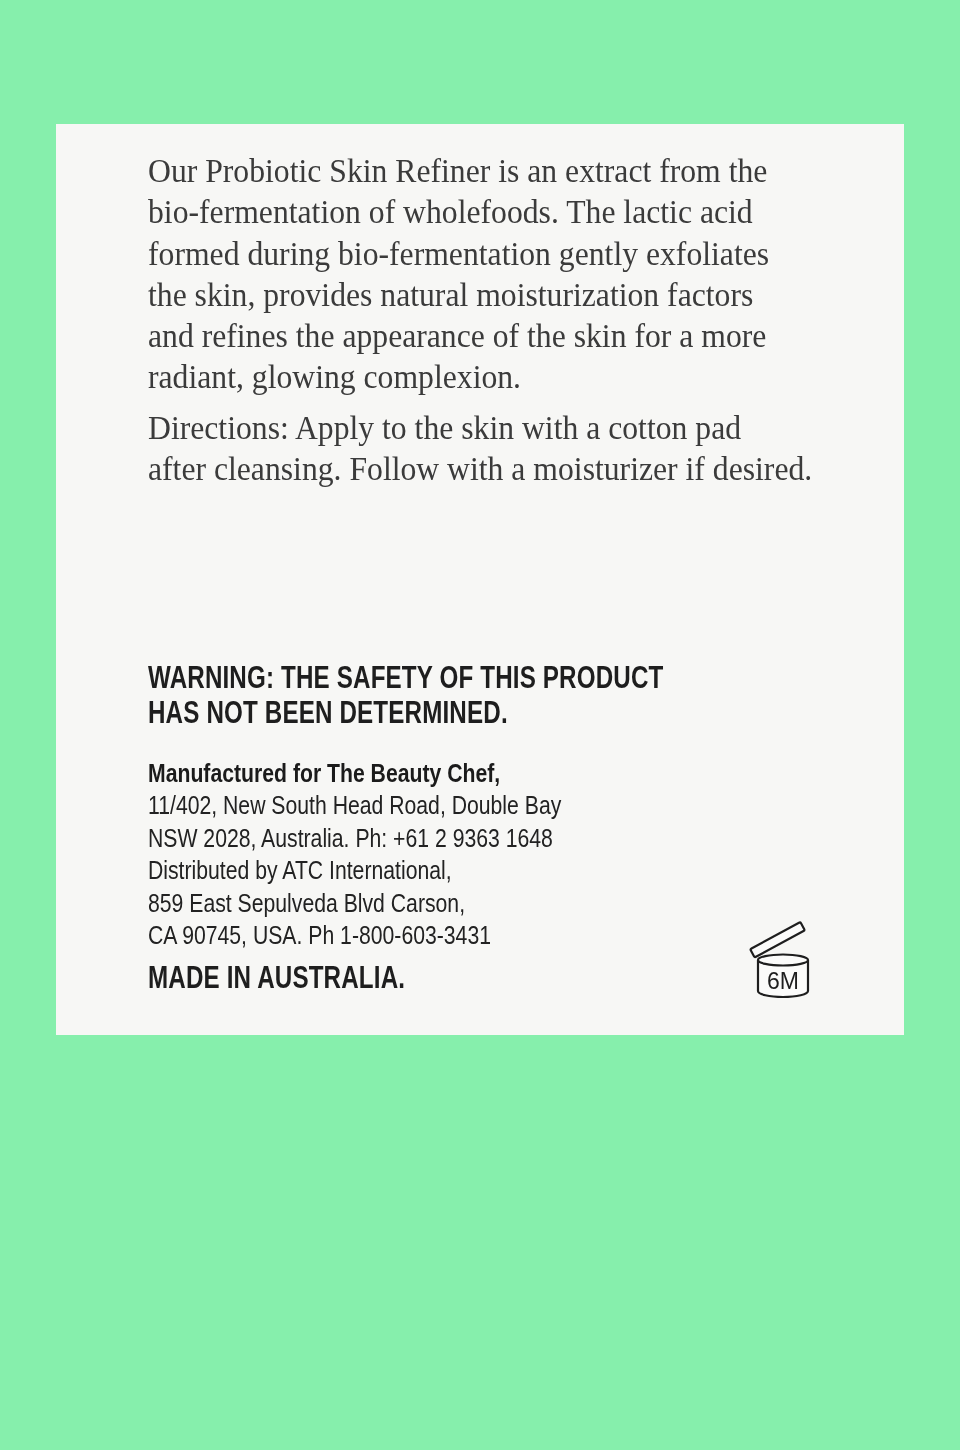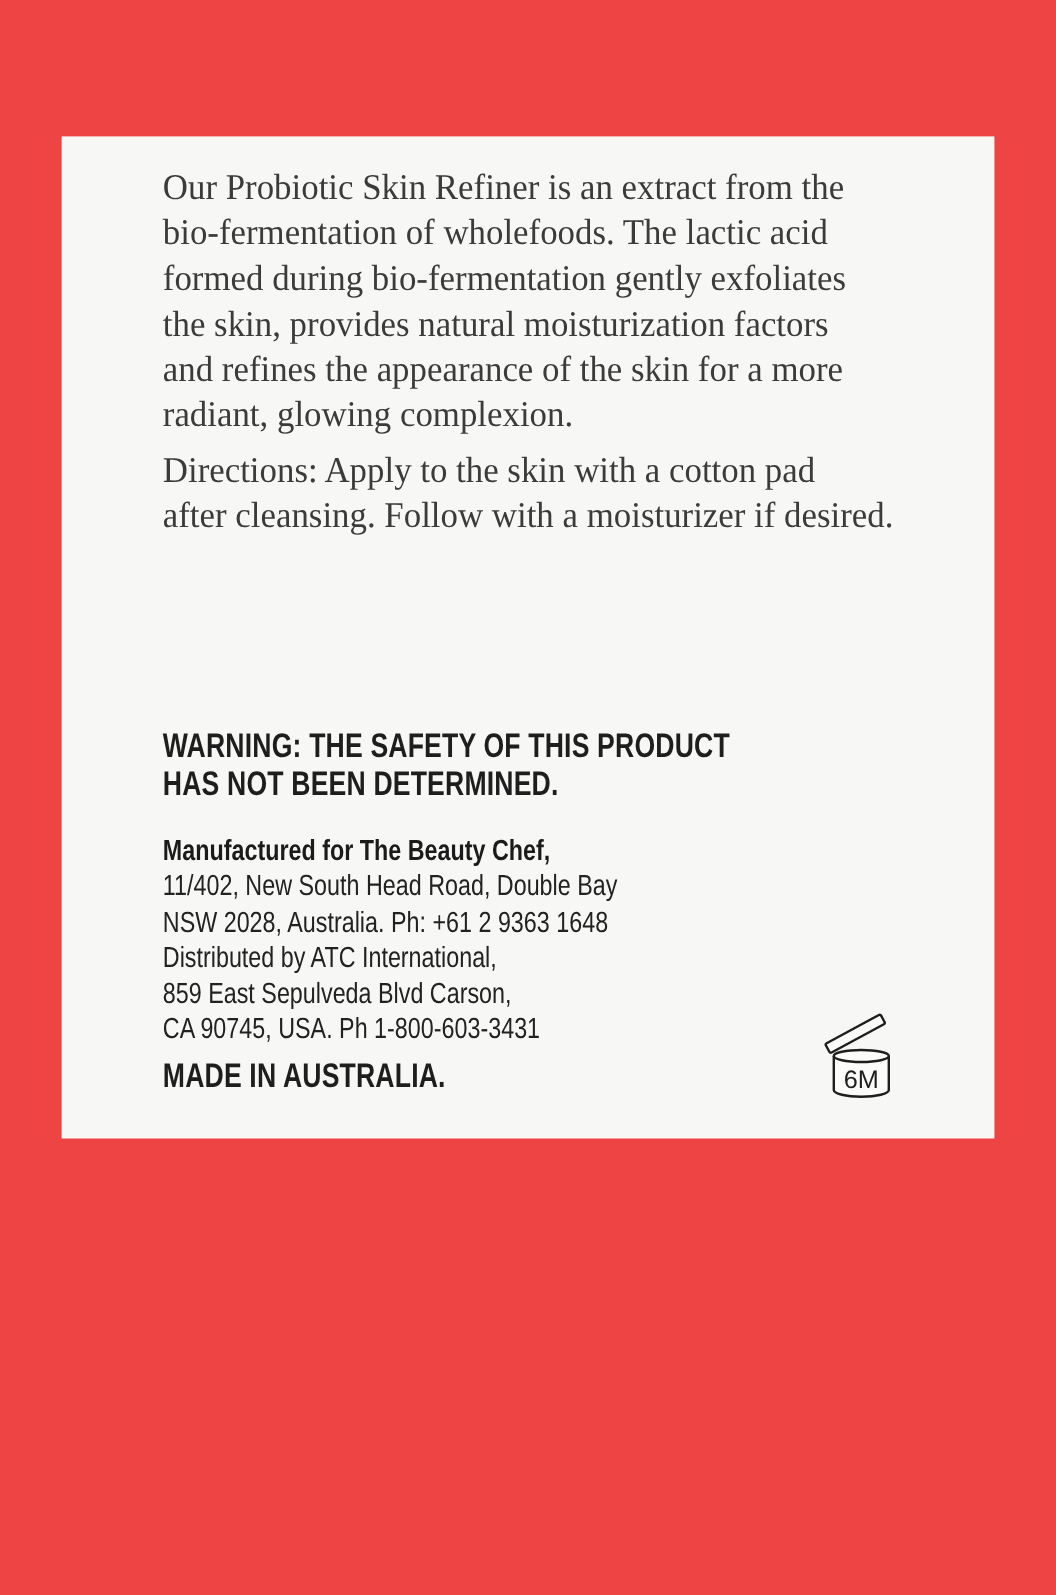--- a/index.html
+++ b/index.html
@@ -1,20 +1,20 @@
 <!DOCTYPE html>
 <html><head>
 <meta charset="utf-8">
 <style>
   html, body { margin: 0; padding: 0; background: #ffffff; }
   .page {
     position: relative;
     width: 960px;
     height: 1450px;
-    background: #ef4444;
+    background: #86efac;
     overflow: hidden;
   }
   .panel {
     position: absolute;
     left: 56px;
     top: 124px;
     width: 848px;
     height: 911px;
     background: #f7f7f5;
   }

